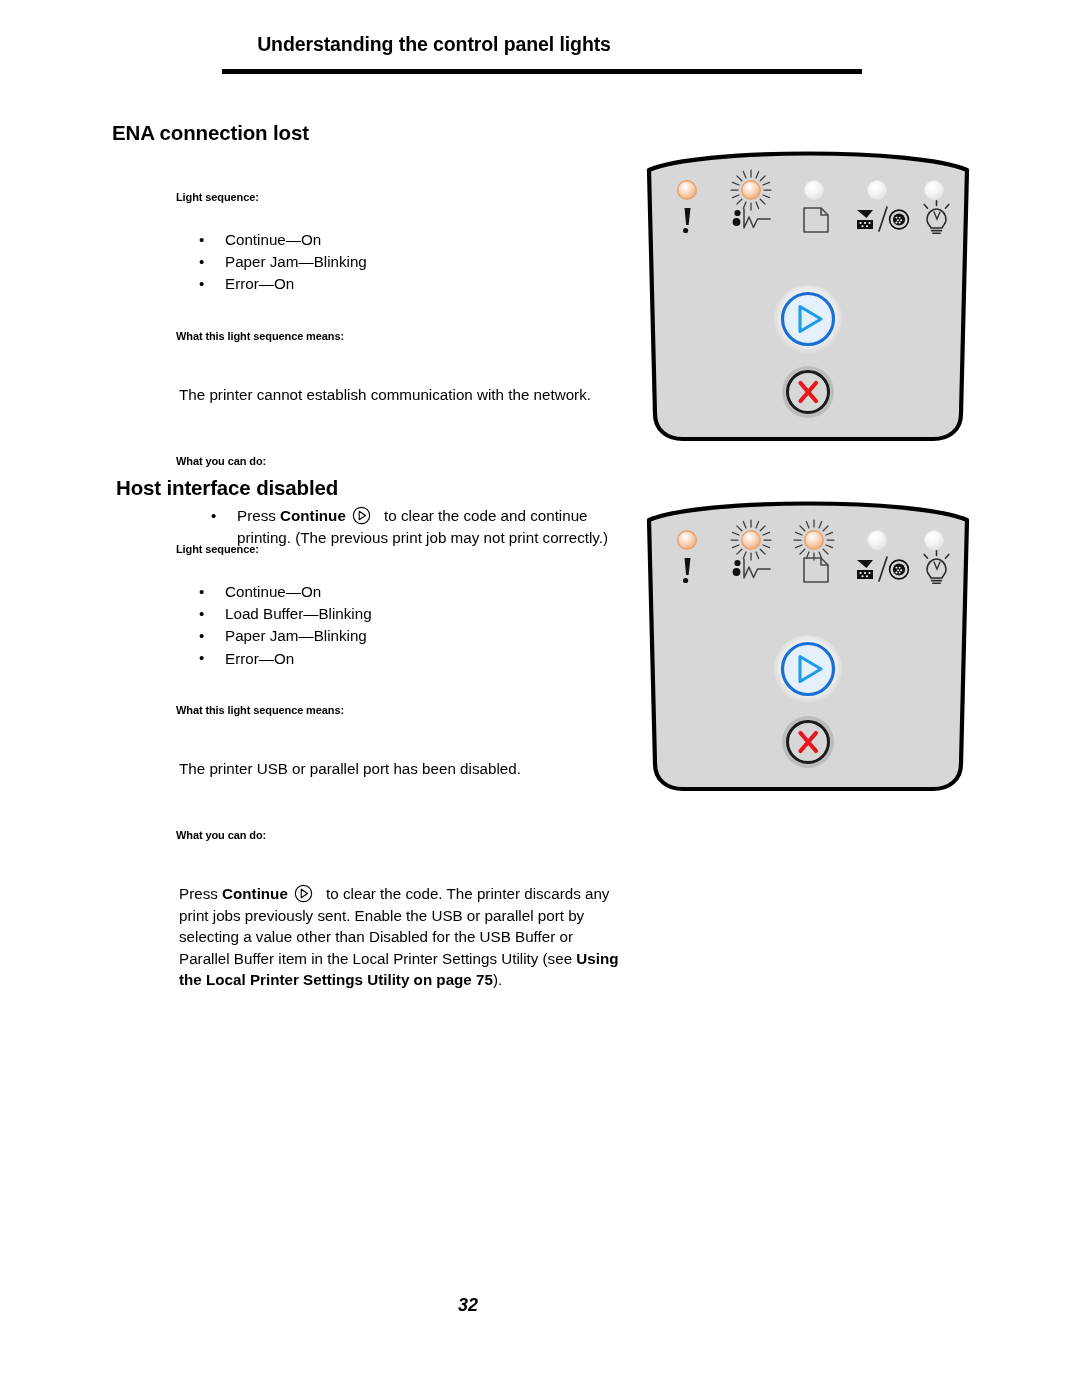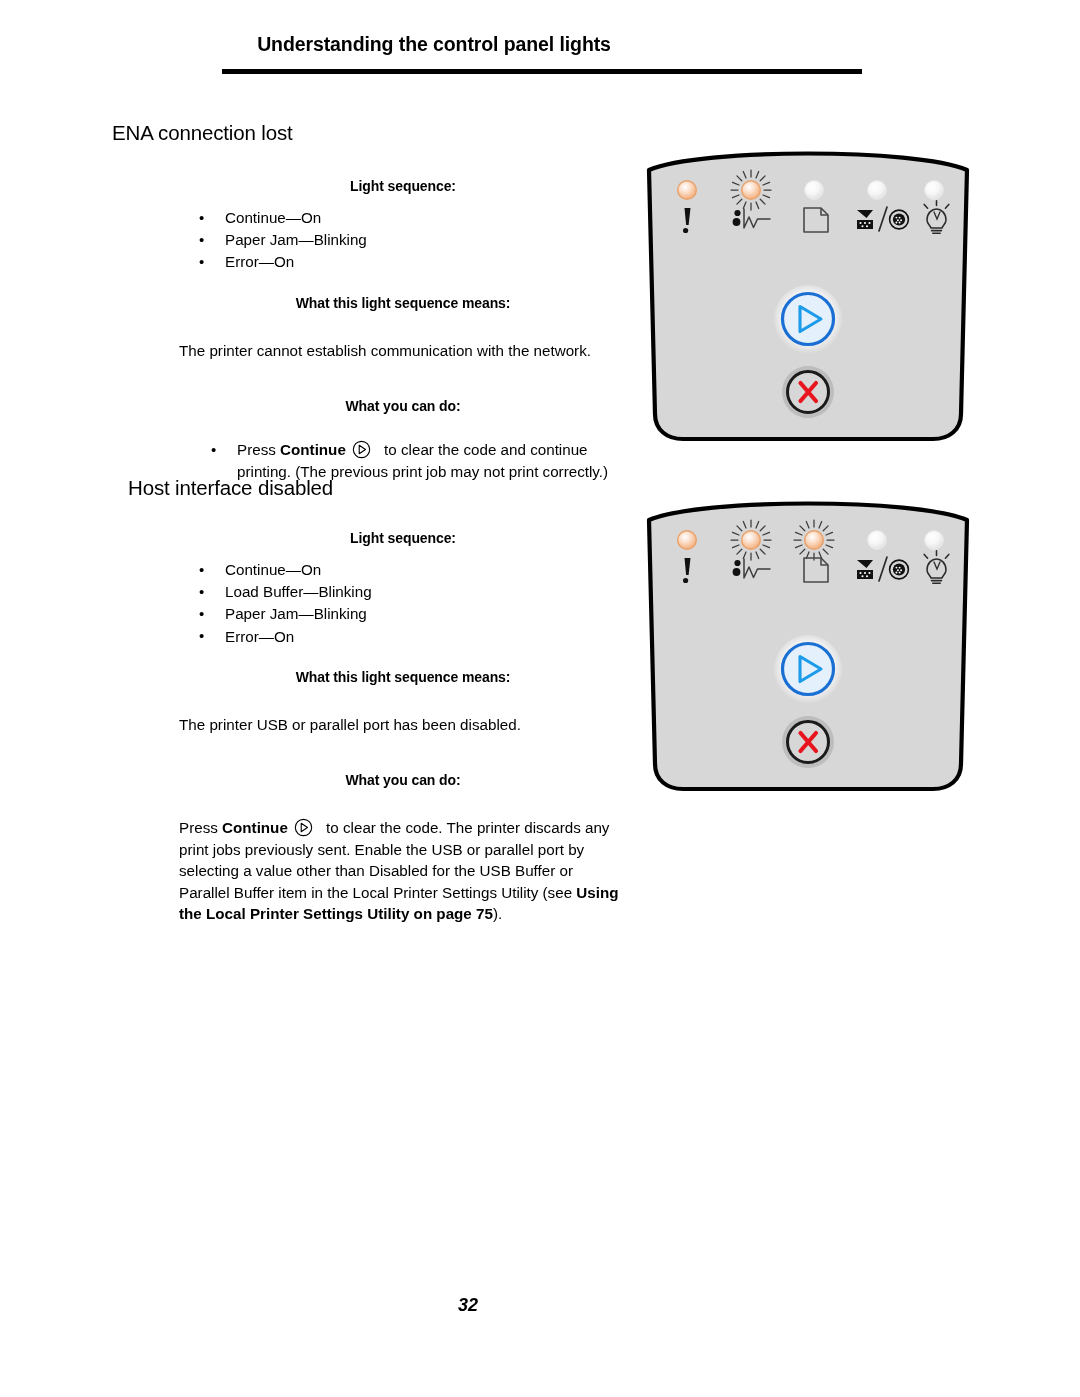--- a/index.html
+++ b/index.html
@@ -35,40 +35,39 @@
     left: 222px;
     width: 640px;
     height: 5px;
     background: #000;
   }
 
   
   .section-title {
     position: absolute;
     font-size: 20.5px;
-    font-weight: normal;
+    font-weight: bold;
     letter-spacing: -0.15px;
   }
   #sec1-title { top: 121px; left: 112px; }
-  #sec2-title { top: 476px; left: 128px; }
+  #sec2-title { top: 476px; left: 116px; }
 
   .body-col {
     position: absolute;
     left: 163px;
     width: 480px;
   }
   #sec1-body { top: 178px; }
   #sec2-body { top: 530px; }
 
   .subhead {
-    font-size: 14px;
+    font-size: 11px;
     font-weight: bold;
     letter-spacing: -0.1px;
-    margin: 0;
-    text-align: center;
+    margin: 13px;
   }
   .gap-after-head { height: 13px; }
   .gap-block { height: 21px; }
 
   ul.seq {
     list-style: none;
     margin: 0;
     padding: 0;
   }
   ul.seq li {

